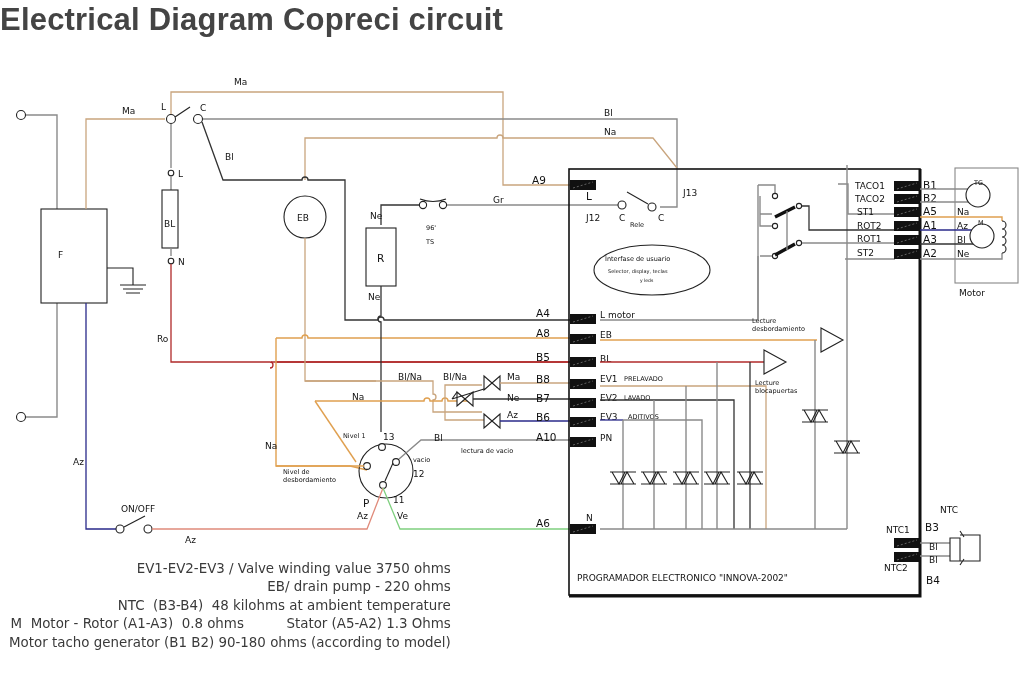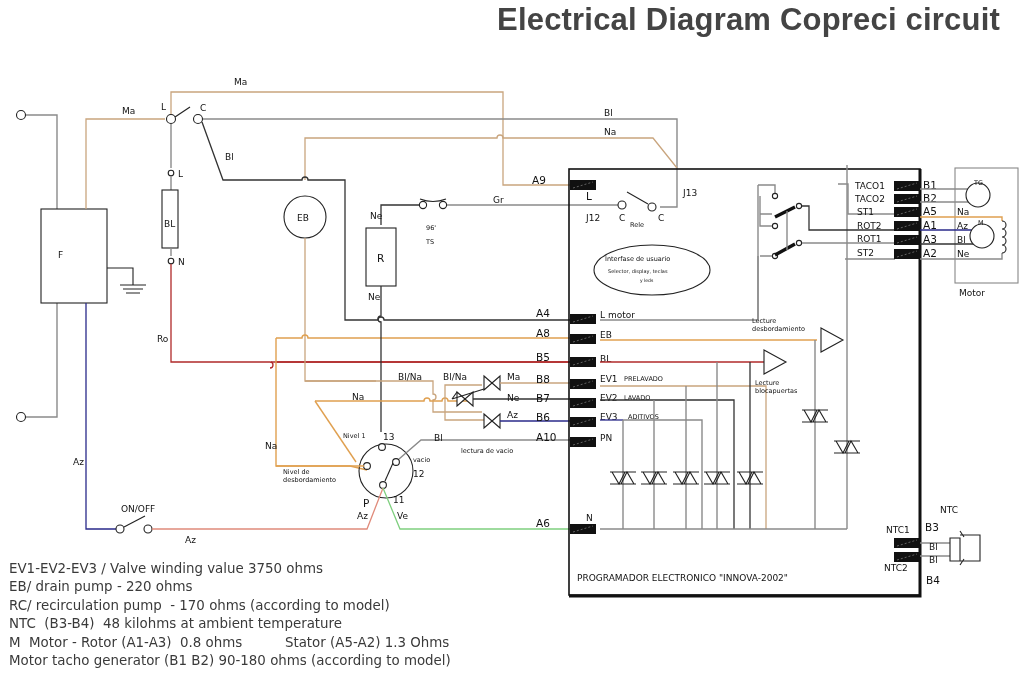--- a/index.html
+++ b/index.html
@@ -1,19 +1,19 @@
 <!DOCTYPE html>
 <html><head>
 <meta charset="utf-8">
 <style>
   html, body { margin: 0; padding: 0; background: #ffffff; }
   body { width: 1027px; height: 688px; position: relative; overflow: hidden; font-family: "Liberation Sans", sans-serif; }
   #diagram { position: absolute; left: 0; top: 0; width: 1027px; height: 688px; }
-  .title { position: absolute; left: 0; top: 2px; width: 1000px; text-align: right; font-family: "Liberation Sans", sans-serif; font-weight: bold; font-size: 31px; color: #444444; letter-spacing: 0.2px; }
-  .notes { position: absolute; left: 9px; top: 560px; font-family: "DejaVu Sans", sans-serif; font-size: 13.4px; color: #3a3a3a; line-height: 18.4px; }
+  .title { position: absolute; left: 0; top: 2px; width: 1000px; text-align: left; font-family: "Liberation Sans", sans-serif; font-weight: bold; font-size: 31px; color: #444444; letter-spacing: 0.2px; }
+  .notes { position: absolute; left: 9px; top: 560px; font-family: "DejaVu Sans", sans-serif; font-size: 13.4px; color: #3a3a3a; line-height: 18.4px; text-align: right; }
   .notes div { white-space: pre; }
   svg text { font-family: "DejaVu Sans", sans-serif; fill: #111; }
   .lbl { font-size: 9px; }
   .lbl-s { font-size: 6.5px; }
   .lbl-m { font-size: 10.5px; }
   .w-gray { stroke: #8a8a8a; stroke-width: 1.4; fill: none; }
   .w-dark { stroke: #333; stroke-width: 1.3; fill: none; }
   .w-tan  { stroke: #c9a57e; stroke-width: 1.3; fill: none; }
   .w-or   { stroke: #e0a050; stroke-width: 1.4; fill: none; }
   .w-red  { stroke: #b02a2a; stroke-width: 1.3; fill: none; }
@@ -328,17 +328,16 @@
   <text class="lbl" x="929" y="550">Bl</text>
   <text class="lbl" x="929" y="563">Bl</text>
   <path class="sym-n" d="M950 538 H960 V561 H950 Z M960 535 H980 V561 H960 M960 531 L964 537 M960 565 L964 559"></path>
 
   <text class="lbl" x="577" y="581">PROGRAMADOR ELECTRONICO "INNOVA-2002"</text>
 </svg>
 
 <div class="notes">
   <div>EV1-EV2-EV3 / Valve winding value 3750 ohms</div>
   <div>EB/ drain pump - 220 ohms</div>
-  <div>RC/ recirculation pump  - 170 ohms (according to model)</div>
   <div>NTC  (B3-B4)  48 kilohms at ambient temperature</div>
   <div>M  Motor - Rotor (A1-A3)  0.8 ohms          Stator (A5-A2) 1.3 Ohms</div>
   <div>Motor tacho generator (B1 B2) 90-180 ohms (according to model)</div>
 </div>
 
 </body></html>

